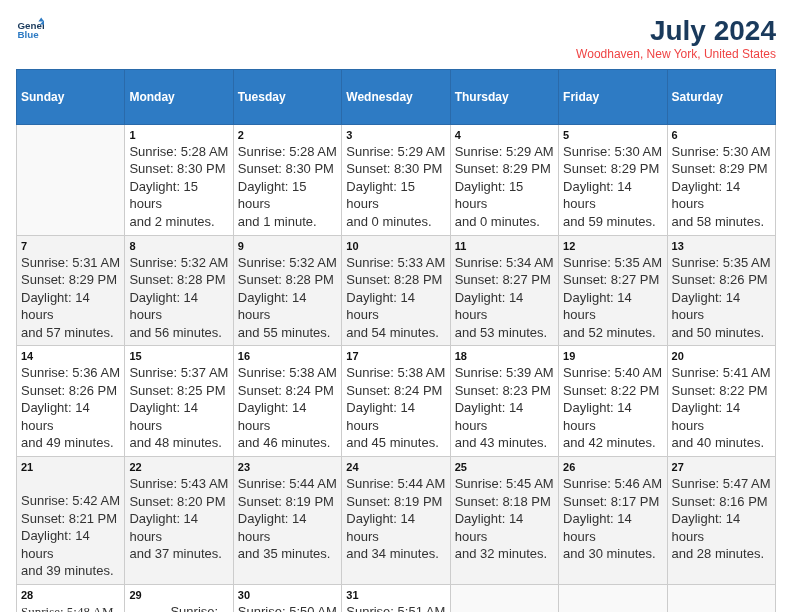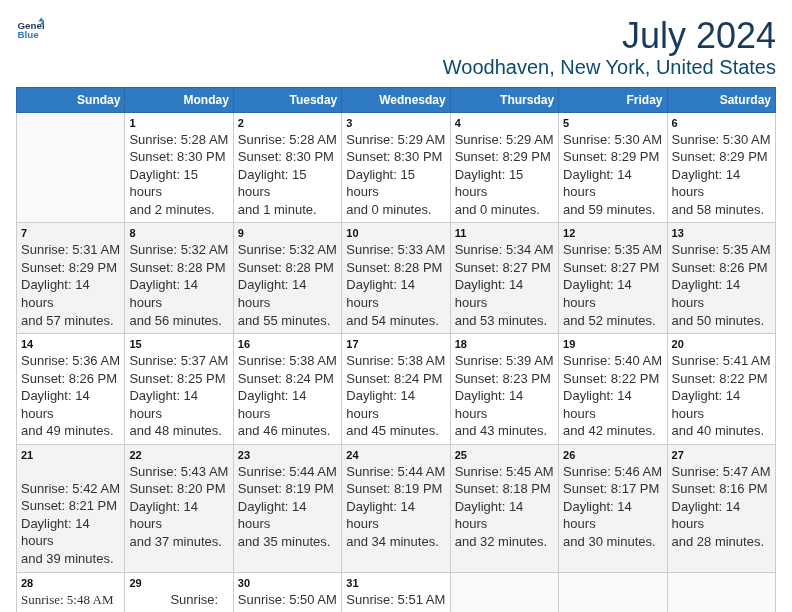--- a/index.html
+++ b/index.html
@@ -29,44 +29,44 @@
       gap: 2px;
     }
     .logo-icon {
       width: 28px;
       height: 28px;
     }
     .title-block {
       text-align: right;
     }
     .main-title {
-      font-size: 36px;
-      font-weight: normal;
+      font-size: 28px;
+      font-weight: bold;
       color: #1a3a5c;
       line-height: 1.1;
     }
     .subtitle {
-      font-size: 20px;
-      color: #0c4a6e;
+      font-size: 12px;
+      color: #ef4444;
       font-weight: normal;
     }
     .calendar {
       flex: 1;
       border: 1px solid #ccc;
       border-collapse: collapse;
       width: 100%;
       table-layout: fixed;
     }
     .calendar th {
       background: #2e7bc4;
       color: #fff;
       font-size: 12px;
       font-weight: bold;
-      padding: 5px 4px;
-      text-align: right;
+      padding: 20px 4px;
+      text-align: left;
       border: 1px solid #2a6aaa;
     }
     .calendar td {
       vertical-align: top;
       padding: 4px 4px;
       border: 1px solid #ccc;
       font-size: 9.5px;
       color: #333;
       height: 80px;
     }

